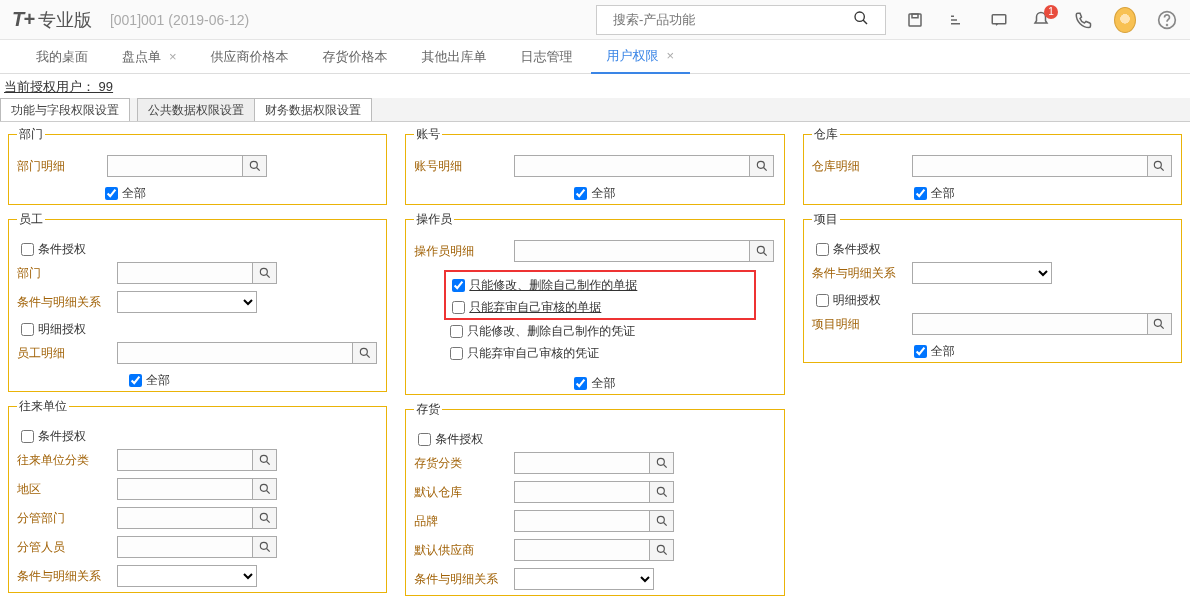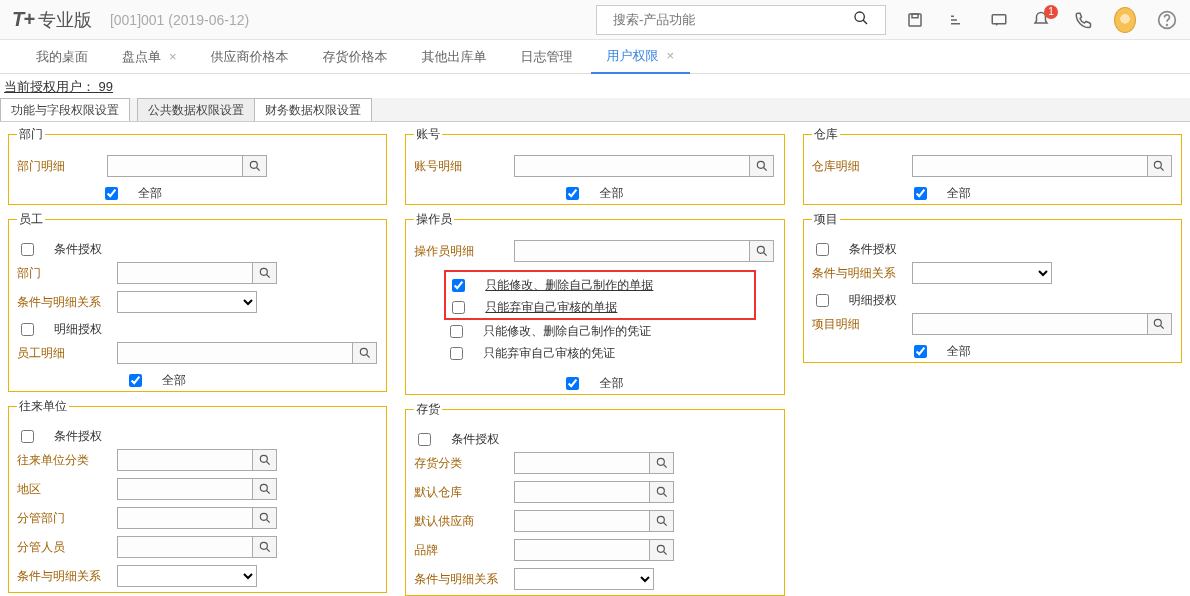--- a/index.html
+++ b/index.html
@@ -41,21 +41,21 @@
 fieldset { border: 1px solid #eab308; padding: 10px 8px 0 8px; }
 legend { font-size: 12px; color: #333; padding: 0 2px; }
 .row { display: flex; align-items: center; min-height: 26px; margin-bottom: 3px; }
 .lbl { width: 100px; text-align: left; padding-right: 4px; color: #a16207; }
 .lookup { display: flex; align-items: center; flex: 1; max-width: 260px; }
 .lookup-sm { max-width: 160px; }
 .lookup input { border: 1px solid #aaa; height: 22px; flex: 1; padding: 0 4px; background: #fdfdfd; min-width: 40px; }
 .lookup .btn { width: 24px; height: 22px; border: 1px solid #aaa; border-left: none; display: flex; align-items: center; justify-content: center; background: #f5f5f5; cursor: pointer; }
 .lookup .btn svg { width: 14px; height: 14px; }
 .sel { border: 1px solid #aaa; height: 22px; width: 140px; background: #fff; }
-.cbrow { display: flex; align-items: center; gap: 20px; padding-left: 4px; min-height: 22px; }
+.cbrow { display: flex; align-items: center; gap: 4px; padding-left: 4px; min-height: 22px; }
 .cbrow-center { justify-content: center; padding-left: 0; }
 .cbrow input[type="checkbox"] { width: 13px; height: 13px; }
 .cbrow label { color: #333; }
 .cbrow.indent { padding-left: 36px; }
 .highlight-box { border: 2px solid #e33; padding: 2px 2px 0px 2px; }
 
 
 .row .lbl.compact { width: 90px; }
 
 </style>
@@ -371,33 +371,33 @@
           <input type="text" style="">
           <span class="btn">
               <svg viewBox="0 0 24 24" fill="none" stroke="#555" stroke-width="2">
                 <circle cx="10" cy="10" r="6"></circle>
                 <line x1="20" y1="20" x2="15" y2="15"></line>
               </svg>
             </span>
         </div>
       </div>
       <div class="row">
+        <span class="lbl">品牌</span>
+        <div class="lookup lookup-sm">
+          <input type="text" style="">
+          <span class="btn">
+              <svg viewBox="0 0 24 24" fill="none" stroke="#555" stroke-width="2">
+                <circle cx="10" cy="10" r="6"></circle>
+                <line x1="20" y1="20" x2="15" y2="15"></line>
+              </svg>
+            </span>
+        </div>
+      </div>
+      <div class="row">
         <span class="lbl">默认供应商</span>
-        <div class="lookup lookup-sm">
-          <input type="text" style="">
-          <span class="btn">
-              <svg viewBox="0 0 24 24" fill="none" stroke="#555" stroke-width="2">
-                <circle cx="10" cy="10" r="6"></circle>
-                <line x1="20" y1="20" x2="15" y2="15"></line>
-              </svg>
-            </span>
-        </div>
-      </div>
-      <div class="row">
-        <span class="lbl">品牌</span>
         <div class="lookup lookup-sm">
           <input type="text" style="">
           <span class="btn">
               <svg viewBox="0 0 24 24" fill="none" stroke="#555" stroke-width="2">
                 <circle cx="10" cy="10" r="6"></circle>
                 <line x1="20" y1="20" x2="15" y2="15"></line>
               </svg>
             </span>
         </div>
       </div>

